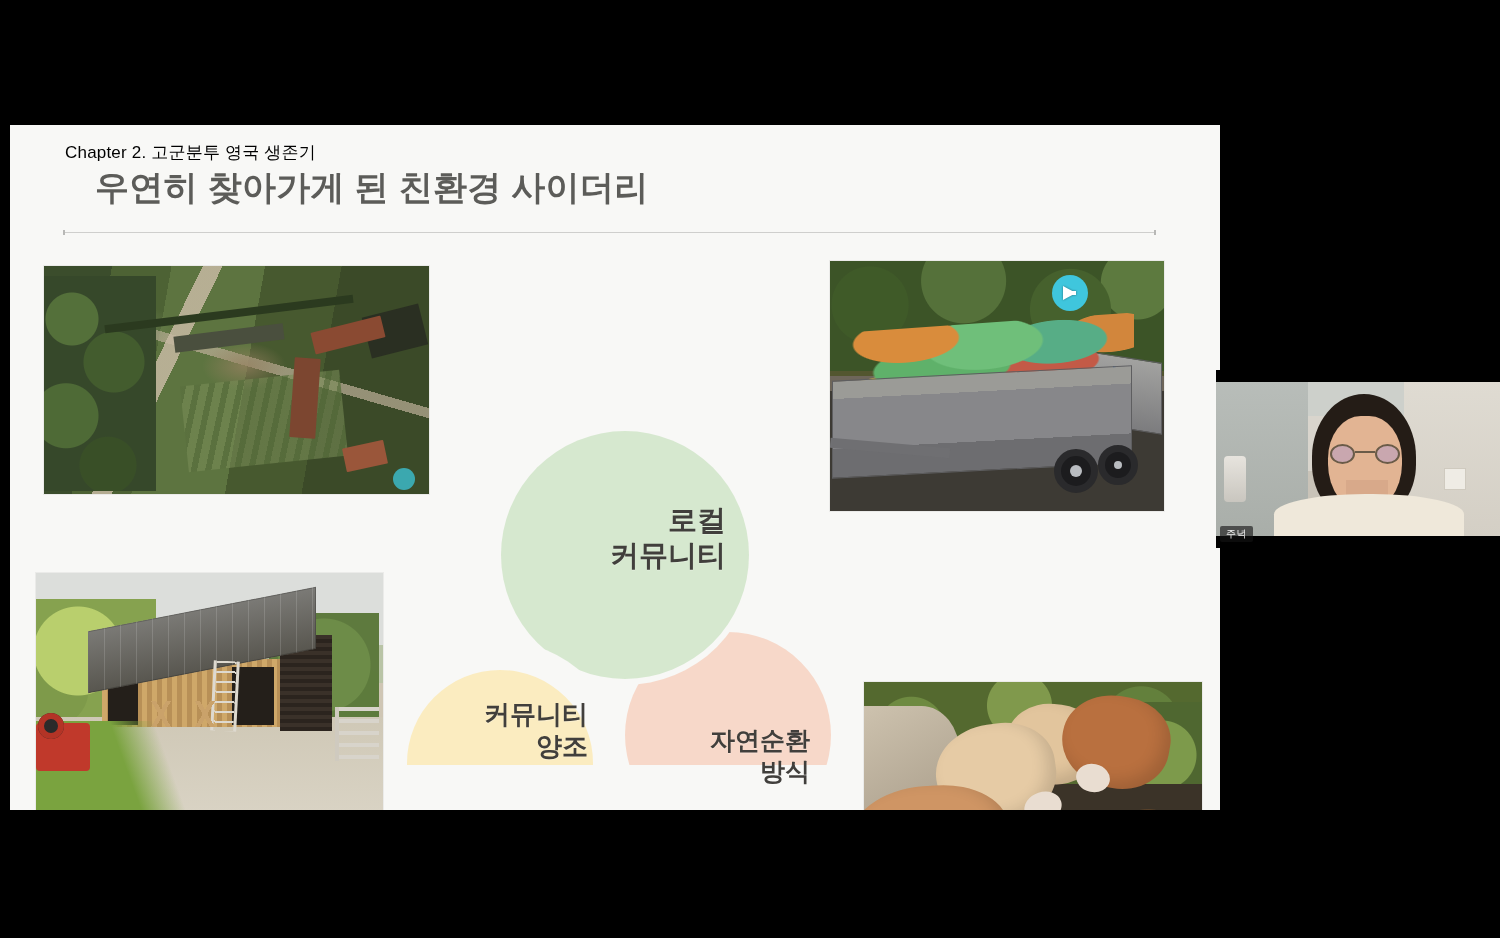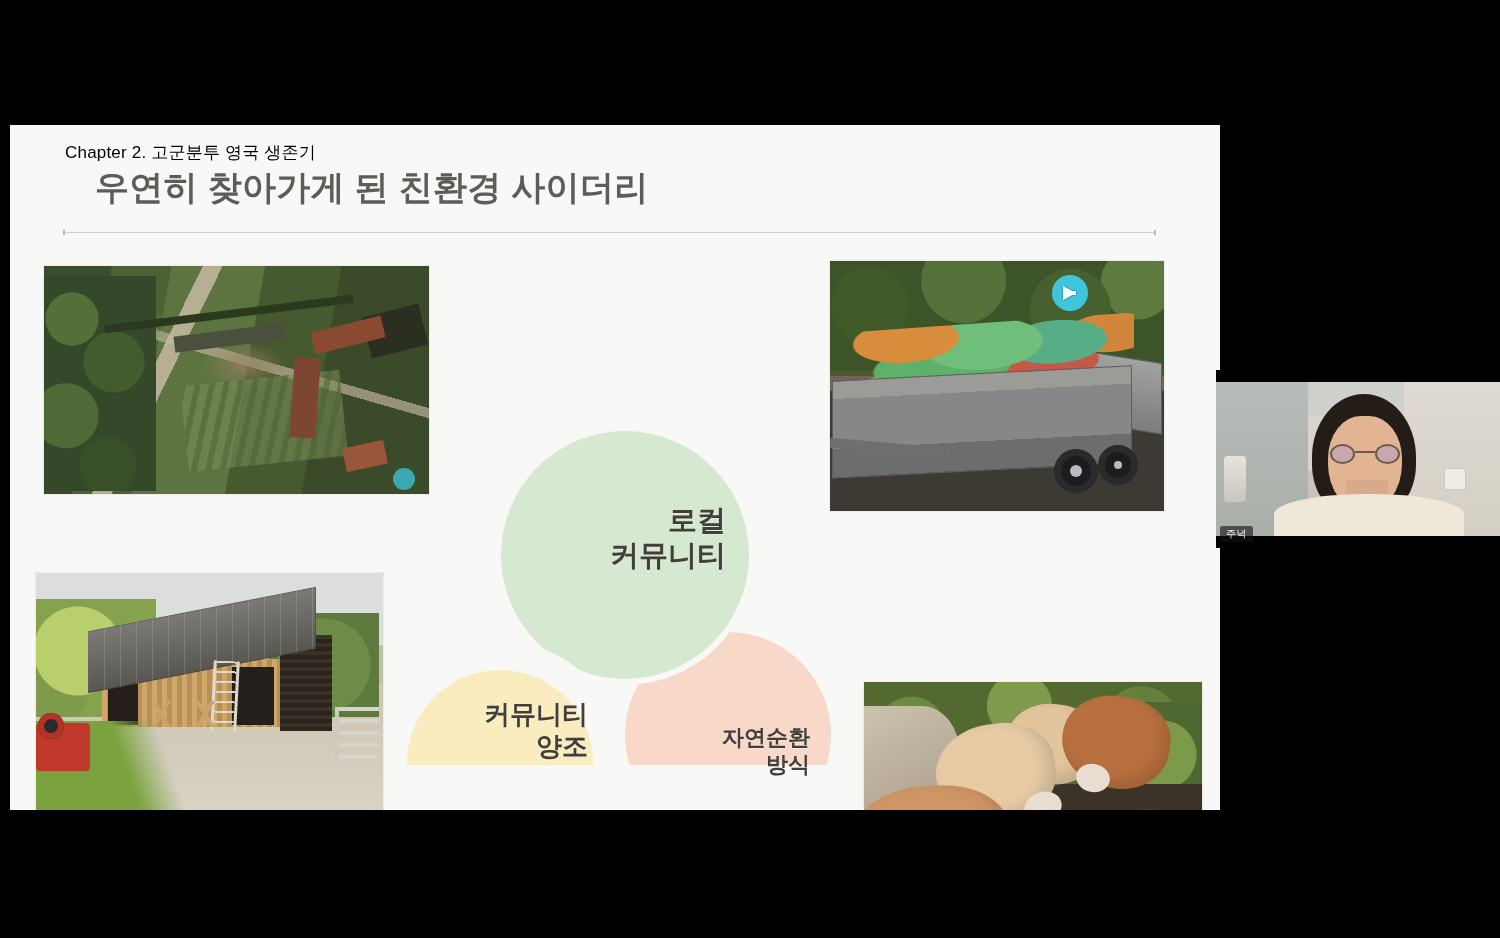--- a/index.html
+++ b/index.html
@@ -306,21 +306,21 @@
   
   #venn { position: absolute; left: 380px; top: 200px; width: 460px; height: 440px; }
   #venn svg { position: absolute; inset: 0; width: 100%; height: 100%; }
   .venn-label {
     position: absolute; text-align: right; color: #413f3c;
     font-weight: 700; line-height: 1.22; white-space: pre-line;
     text-shadow: 0 1px 0 rgba(255,255,255,.25);
   }
   #label-green { left: 146px; top: 178px; width: 190px; font-size: 29px; }
   #label-yellow { left: 2px; top: 374px; width: 196px; font-size: 26px; }
-  #label-pink { left: 232px; top: 400px; width: 188px; font-size: 22px; }
+  #label-pink { left: 232px; top: 400px; width: 188px; font-size: 25px; }
 
   
   #video-tile {
     position: absolute; left: 1216px; top: 370px;
     width: 284px; height: 178px; background: #000; overflow: hidden;
   }
   #video-tile .feed {
     position: absolute; left: 0; top: 12px; width: 284px; height: 154px;
     background: linear-gradient(180deg, #cdd0cb 0 22%, #d9d5cd 22% 58%, #c9c3b8 58% 100%);
     overflow: hidden;

